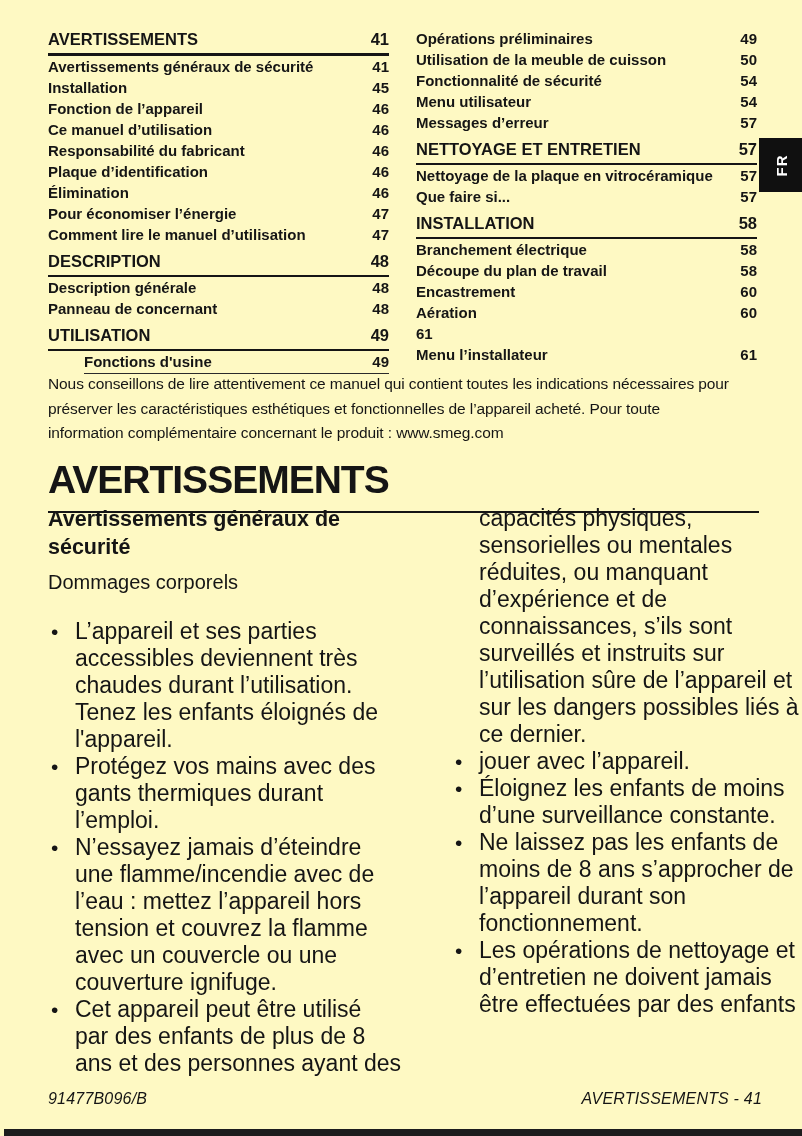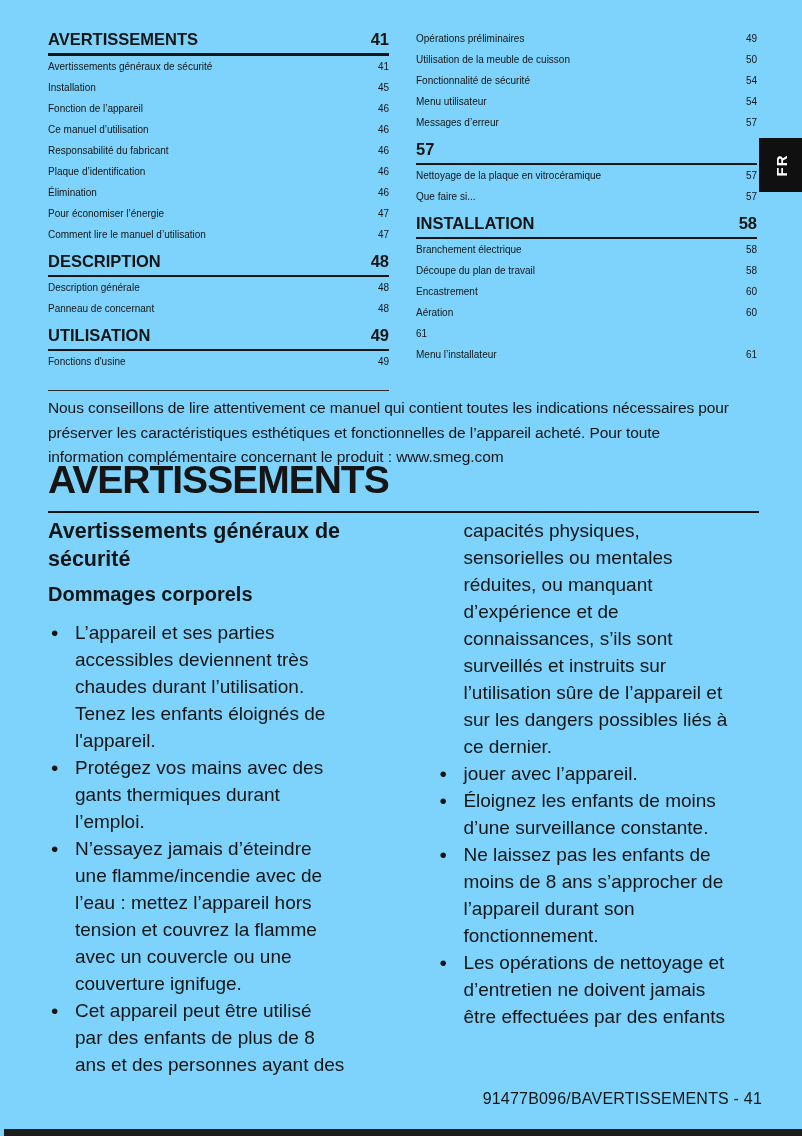--- a/index.html
+++ b/index.html
@@ -1,57 +1,57 @@
 <!DOCTYPE html>
 <html lang="fr"><head>
 <meta charset="utf-8">
 <style>
   html,body{margin:0;padding:0;background:#e8e8e8;}
   .page{
-    position:relative;width:802px;height:1136px;background:#7dd3fc;
+    position:relative;width:802px;height:1136px;background:#fef9c3;
     color:#151515;font-family:"Liberation Sans",sans-serif;overflow:hidden;
     margin:0 auto;
   }
   
   .toc{position:absolute;top:28px;left:48px;width:709px;display:flex;}
   .toc-col{width:341px;}
   .toc-col.right-col{margin-left:27px;}
   .toc-row{display:flex;justify-content:space-between;align-items:baseline;
-    font-size:10px;line-height:21px;}
+    font-size:15px;line-height:21px;font-weight:bold;}
   .toc-row .toc-label{white-space:nowrap;}
   .toc-header{font-weight:bold;font-size:16.5px;line-height:21px;
     border-bottom:2px solid #151515;padding:1px 0 3px;margin-top:5px;}
   .toc-header.thick{border-bottom-width:3px;margin-top:0;}
-  .toc-row.last{border-bottom:1.3px solid #2a2a2a;padding-bottom:18px;}
+  .toc-row.last{border-bottom:1.3px solid #2a2a2a;padding-bottom:1px;margin-left:36px;}
   
   .fr-tab{position:absolute;left:759px;top:138px;width:43px;height:54px;
     background:#101010;color:#fff;display:flex;align-items:center;justify-content:center;}
   .fr-tab span{transform:rotate(-90deg);font-weight:bold;font-size:15px;letter-spacing:1px;}
   
   .intro{position:absolute;top:372px;left:48px;width:714px;font-size:15.5px;
-    line-height:24.5px;letter-spacing:-0.1px;margin-top:24px;}
+    line-height:24.5px;letter-spacing:-0.1px;}
   .intro div{white-space:nowrap;}
   
   .main-title{position:absolute;top:458px;left:48px;width:711px;
     font-size:39px;font-weight:bold;letter-spacing:-1px;line-height:44px;
     border-bottom:2px solid #151515;padding-bottom:9px;}
   
-  .body{position:absolute;top:517px;left:48px;width:714px;display:flex;gap:31px;}
+  .body{position:absolute;top:505px;left:48px;width:714px;display:flex;gap:31px;}
   .body-col{width:345px;}
   .body-col.right-col{margin-left:28px;width:341px;}
   .body h2{font-size:21.5px;line-height:28px;margin:0 0 8px;font-weight:bold;}
-  .body h3{font-size:20px;line-height:26px;margin:0 0 12px;font-weight:bold;}
-  .bline,.cline{white-space:nowrap;font-size:19px;line-height:27px;}
+  .body h3{font-size:20px;line-height:26px;margin:0 0 23px;font-weight:normal;}
+  .bline,.cline{white-space:nowrap;font-size:23px;line-height:27px;}
   .bullet-item{position:relative;padding-left:27px;}
   .bullet-item::before{content:"\2022";position:absolute;left:3px;top:0;
     font-size:21px;line-height:27px;}
   .continuation{padding-left:27px;}
   
   .footer{position:absolute;top:1090px;left:48px;width:714px;display:flex;
-    justify-content:flex-end;font-size:16px;letter-spacing:0.2px;}
+    justify-content:space-between;font-size:16px;letter-spacing:0.2px;font-style:italic;}
   .bottom-bar{position:absolute;left:4px;right:0;bottom:0;height:7px;background:#1d1d1d;}
 </style>
 </head>
 <body>
 
 <div class="page">
 
   <div class="toc">
     <div class="toc-col">
         <div class="toc-row toc-header thick">
@@ -130,20 +130,21 @@
         </div>
         <div class="toc-row">
           <span class="toc-label">Menu utilisateur</span>
           <span class="toc-page">54</span>
         </div>
         <div class="toc-row">
           <span class="toc-label">Messages d’erreur</span>
           <span class="toc-page">57</span>
         </div>
         <div class="toc-row toc-header">
+          <span class="toc-label">NETTOYAGE ET ENTRETIEN</span>
           <span class="toc-page">57</span>
         </div>
         <div class="toc-row">
           <span class="toc-label">Nettoyage de la plaque en vitrocéramique</span>
           <span class="toc-page">57</span>
         </div>
         <div class="toc-row">
           <span class="toc-label">Que faire si...</span>
           <span class="toc-page">57</span>
         </div>

